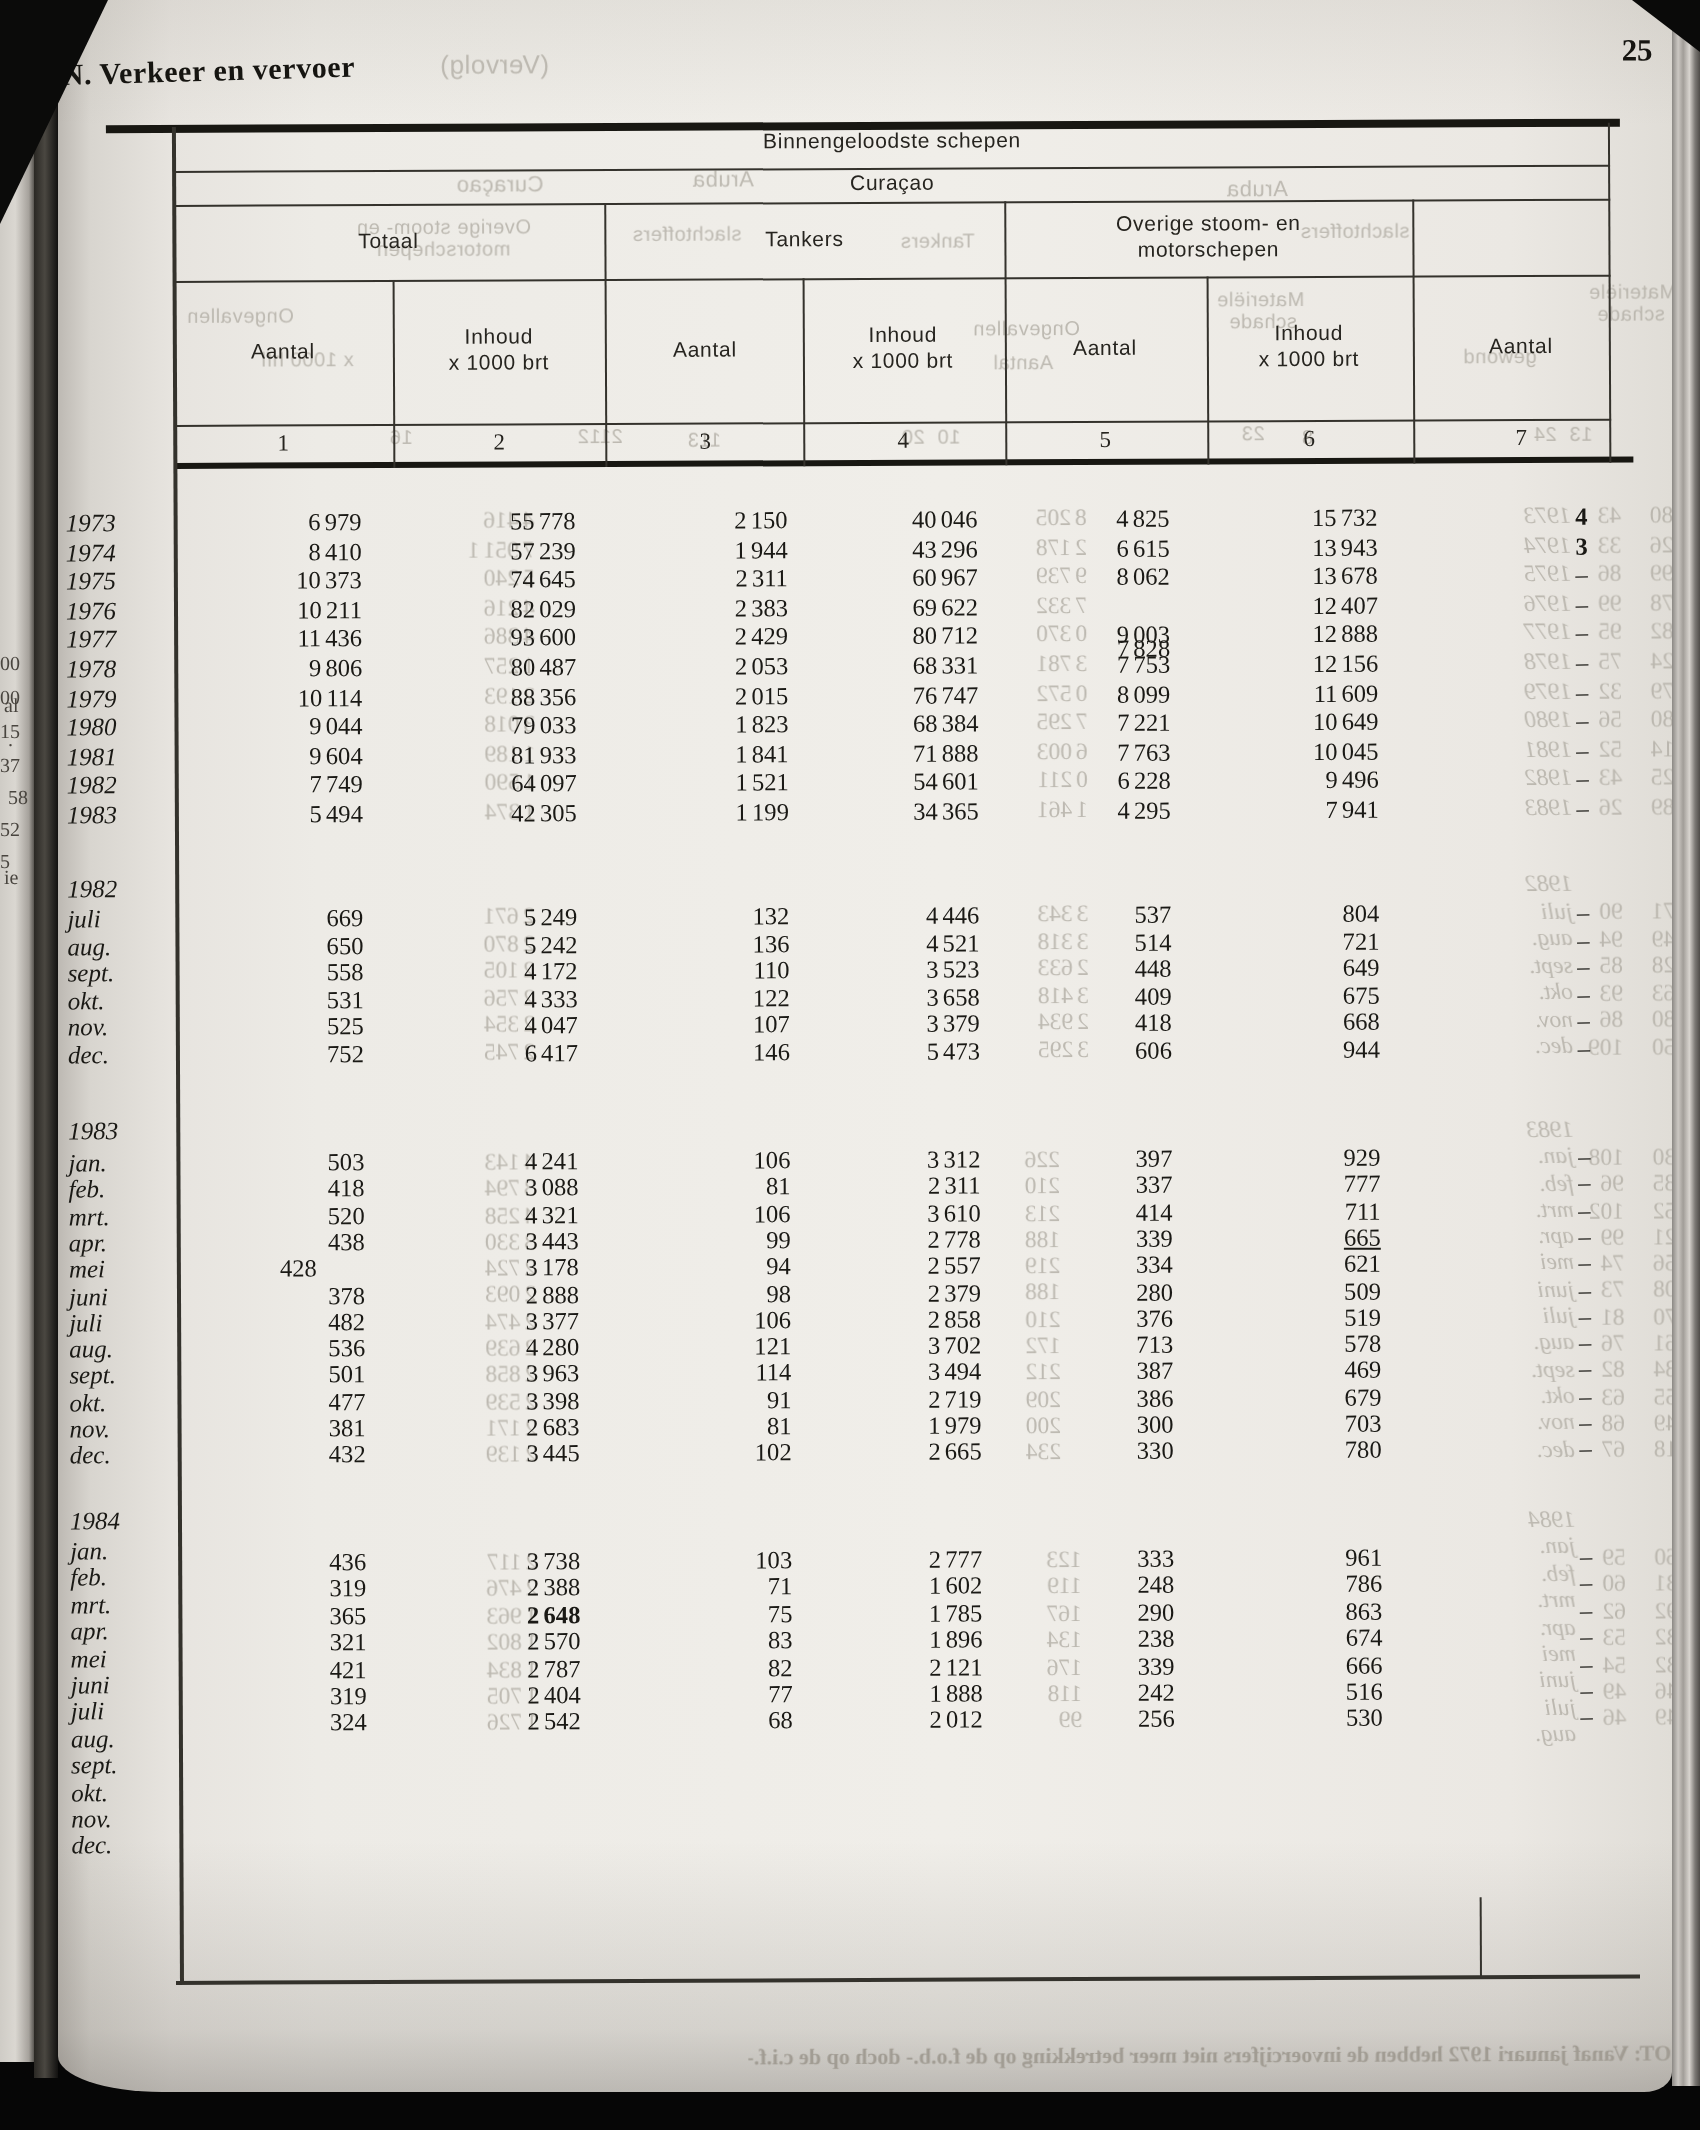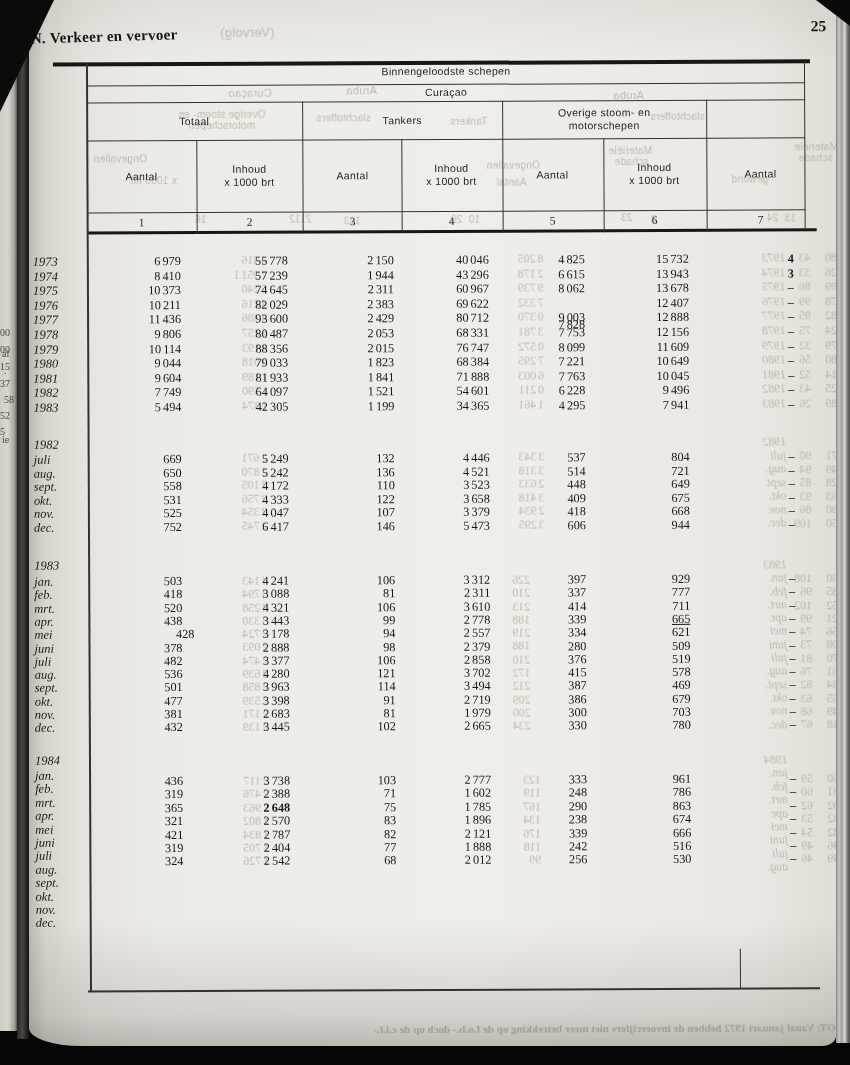--- a/index.html
+++ b/index.html
@@ -474,21 +474,21 @@
       <div class="num" style="right: 55px; top: 599.6px;">–</div>
       <div class="rowlabel" style="left: 34px; top: 612.9px;">apr.</div>
       <div class="num" style="right: 668px; top: 612.9px;">438</div>
       <div class="num" style="right: 561px; top: 612.9px;">3 443</div>
       <div class="num" style="right: 455px; top: 612.9px;">99</div>
       <div class="num" style="right: 360px; top: 612.9px;">2 778</div>
       <div class="num" style="right: 264px; top: 612.9px;">339</div>
       <div class="num" style="right: 160px; top: 612.9px; text-decoration: underline;">665</div>
       <div class="num" style="right: 55px; top: 612.9px;">–</div>
       <div class="rowlabel" style="left: 34px; top: 626.2px;">mei</div>
-      <div class="num" style="right: 656px; top: 626.2px; font-family: Liberation Serif, serif;">428</div>
+      <div class="num" style="right: 692px; top: 626.2px; font-family: Liberation Serif, serif;">428</div>
       <div class="num" style="right: 561px; top: 626.2px;">3 178</div>
       <div class="num" style="right: 455px; top: 626.2px;">94</div>
       <div class="num" style="right: 360px; top: 626.2px;">2 557</div>
       <div class="num" style="right: 264px; top: 626.2px;">334</div>
       <div class="num" style="right: 160px; top: 626.2px;">621</div>
       <div class="num" style="right: 55px; top: 626.2px;">–</div>
       <div class="rowlabel" style="left: 34px; top: 639.5px;">juni</div>
       <div class="num" style="right: 668px; top: 639.5px;">378</div>
       <div class="num" style="right: 561px; top: 639.5px;">2 888</div>
       <div class="num" style="right: 455px; top: 639.5px;">98</div>
@@ -502,21 +502,21 @@
       <div class="num" style="right: 455px; top: 652.8px;">106</div>
       <div class="num" style="right: 360px; top: 652.8px;">2 858</div>
       <div class="num" style="right: 264px; top: 652.8px;">376</div>
       <div class="num" style="right: 160px; top: 652.8px;">519</div>
       <div class="num" style="right: 55px; top: 652.8px;">–</div>
       <div class="rowlabel" style="left: 34px; top: 666.1px;">aug.</div>
       <div class="num" style="right: 668px; top: 666.1px;">536</div>
       <div class="num" style="right: 561px; top: 666.1px;">4 280</div>
       <div class="num" style="right: 455px; top: 666.1px;">121</div>
       <div class="num" style="right: 360px; top: 666.1px;">3 702</div>
-      <div class="num" style="right: 264px; top: 666.1px;">415</div>
+      <div class="num" style="right: 264px; top: 666.1px;">713</div>
       <div class="num" style="right: 160px; top: 666.1px;">578</div>
       <div class="num" style="right: 55px; top: 666.1px;">–</div>
       <div class="rowlabel" style="left: 34px; top: 679.4px;">sept.</div>
       <div class="num" style="right: 668px; top: 679.4px;">501</div>
       <div class="num" style="right: 561px; top: 679.4px;">3 963</div>
       <div class="num" style="right: 455px; top: 679.4px;">114</div>
       <div class="num" style="right: 360px; top: 679.4px;">3 494</div>
       <div class="num" style="right: 264px; top: 679.4px;">387</div>
       <div class="num" style="right: 160px; top: 679.4px;">469</div>
       <div class="num" style="right: 55px; top: 679.4px;">–</div>

